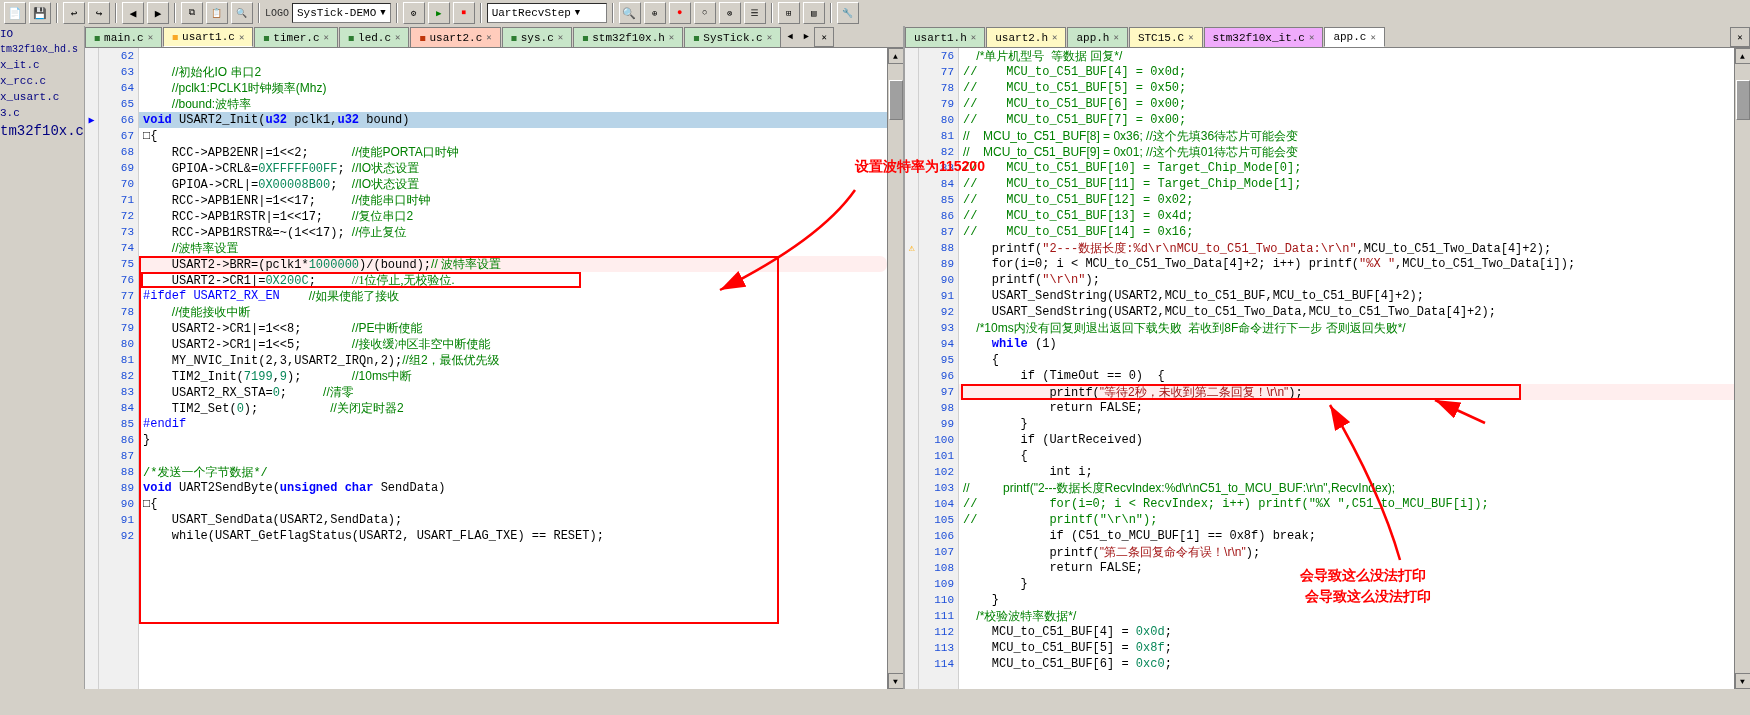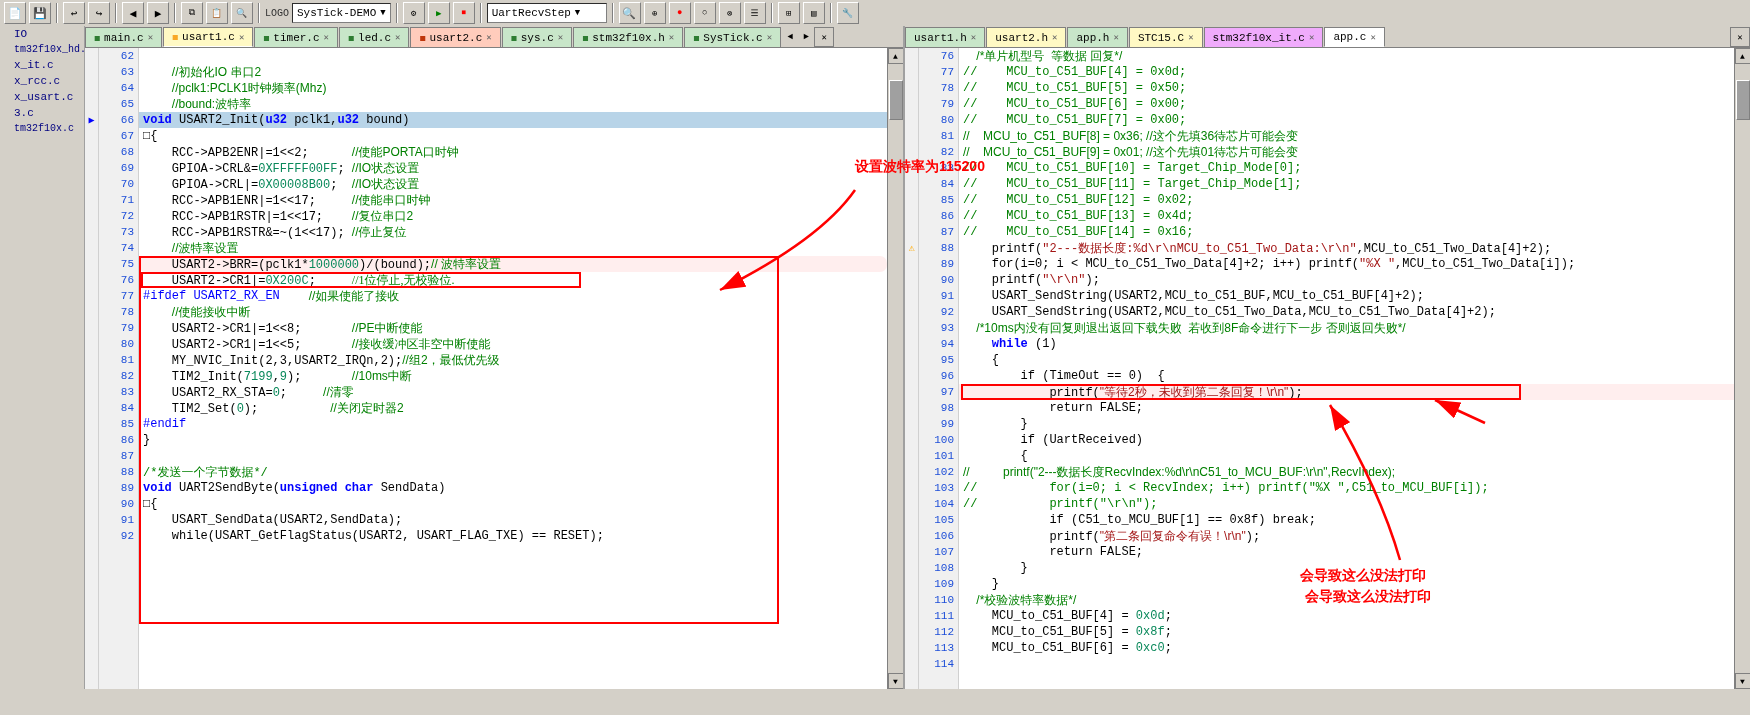--- a/index.html
+++ b/index.html
@@ -59,21 +59,21 @@
     .sidebar {
       width: 85px;
       background: #d4d0c8;
       border-right: 1px solid #a0a0a0;
       display: flex;
       flex-direction: column;
       font-size: 11px;
       overflow: hidden;
     }
     .sidebar-item {
-      padding: 2px 14px;
+      padding: 2px 0;
       color: #000080;
       cursor: pointer;
       white-space: nowrap;
       font-size: 11px;
     }
 
     
     .tab-bar {
       height: 22px;
       background: #d4d0c8;
@@ -298,21 +298,21 @@
 
 <div class="main-layout">
 
   <div class="sidebar">
     <div class="sidebar-item">IO</div>
     <div class="sidebar-item" style="font-size:10px;">tm32f10x_hd.s</div>
     <div class="sidebar-item">x_it.c</div>
     <div class="sidebar-item">x_rcc.c</div>
     <div class="sidebar-item">x_usart.c</div>
     <div class="sidebar-item">3.c</div>
-    <div class="sidebar-item" style="font-size:10px;">tm32f10x.c</div>
+    <div class="sidebar-item" style="font-size:14px;">tm32f10x.c</div>
   </div>
 
   <div class="editors-container">
 
     <div class="left-editor">
 
       <div class="tab-bar">
         <div class="tab" style="background:#c8e6c9;">
           <span style="color:#2e7d32; font-size:10px;">◼</span>
           <span>main.c</span>
@@ -609,20 +609,21 @@
           <div class="code-line"><span>    USART_SendString(USART2,MCU_to_C51_Two_Data,MCU_to_C51_Two_Data[4]+2);</span></div>
           <div class="code-line"><span class="c-comment" style="font-family:SimHei,sans-serif;">    /*10ms内没有回复则退出返回下载失败  若收到8F命令进行下一步 否则返回失败*/</span></div>
           <div class="code-line"><span class="c-kw">    while</span><span> (1)</span></div>
           <div class="code-line"><span>    {</span></div>
           <div class="code-line"><span>        if (TimeOut == 0)  {</span></div>
           <div class="code-line" style="background:#ffeeee;"><span>            printf(<span style="color:#a31515; font-family:SimHei,sans-serif;">"等待2秒，未收到第二条回复！\r\n"</span>);</span></div>
           <div class="code-line"><span>            return FALSE;</span></div>
           <div class="code-line"><span>        }</span></div>
           <div class="code-line"><span>        if (UartReceived)</span></div>
           <div class="code-line"><span>        {</span></div>
+          <div class="code-line"><span>            int i;</span></div>
           <div class="code-line"><span class="c-comment" style="font-family:SimHei,sans-serif;">//          printf("2---数据长度RecvIndex:%d\r\nC51_to_MCU_BUF:\r\n",RecvIndex);</span></div>
           <div class="code-line"><span class="c-comment">//          for(i=0; i &lt; RecvIndex; i++) printf("%X ",C51_to_MCU_BUF[i]);</span></div>
           <div class="code-line"><span class="c-comment">//          printf("\r\n");</span></div>
           <div class="code-line"><span>            if (C51_to_MCU_BUF[1] == 0x8f) break;</span></div>
           <div class="code-line"><span>            printf(<span style="color:#a31515; font-family:SimHei,sans-serif;">"第二条回复命令有误！\r\n"</span>);</span></div>
           <div class="code-line"><span>            return FALSE;</span></div>
           <div class="code-line"><span>        }</span></div>
           <div class="code-line"><span>    }</span></div>
           <div class="code-line"><span class="c-comment" style="font-family:SimHei,sans-serif;">    /*校验波特率数据*/</span></div>
           <div class="code-line"><span>    MCU_to_C51_BUF[4] = <span style="color:#09885a;">0x0d</span>;</span></div>

